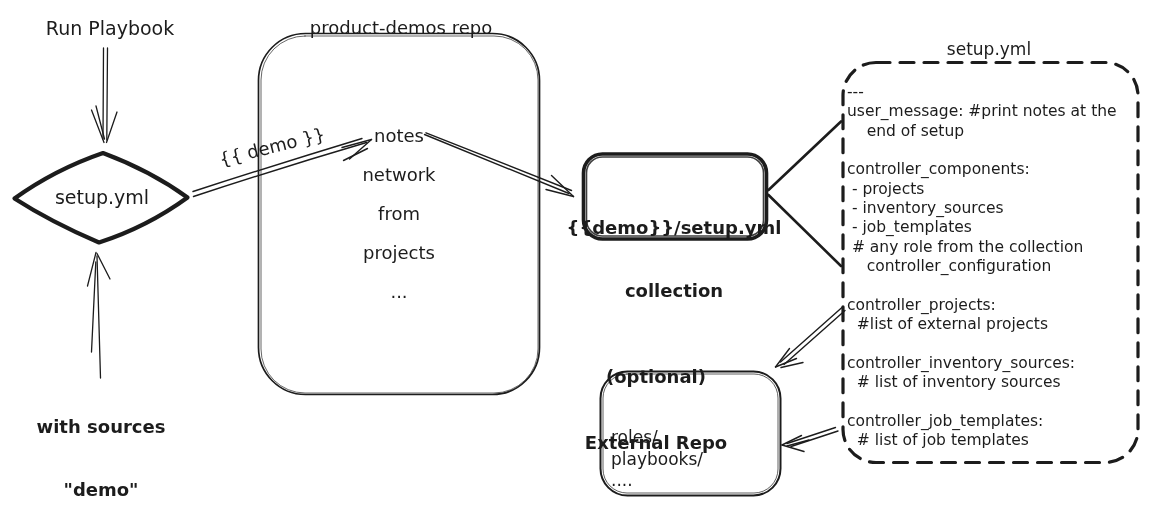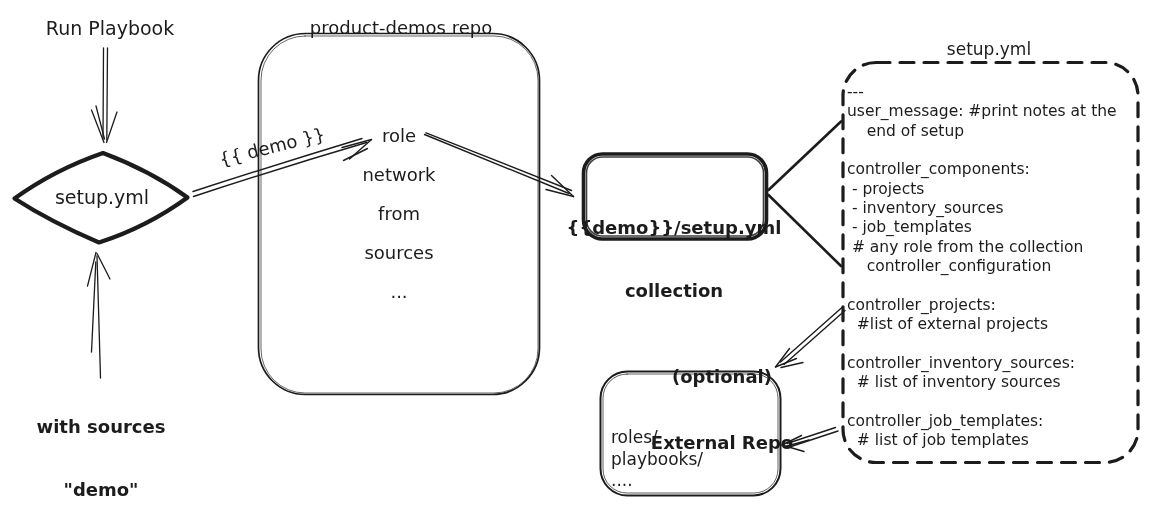--- a/index.html
+++ b/index.html
@@ -21,21 +21,21 @@
   .demo-lbl{left:272px;top:136px;font-size:18px;transform:translateX(-50%) rotate(-14deg);}
   .repo-title{left:401px;top:8px;font-size:18px;margin-top:9px;}
   .repo-items{
     position:absolute;left:399px;top:124px;transform:translateX(-50%);
     display:flex;flex-direction:column;align-items:center;gap:16px;
     font-size:18px;line-height:23px;
   }
   .vars-lbl{left:674px;top:175px;font-size:18px;line-height:21px;}
   .setup-title{left:989px;top:39px;font-size:17px;}
   .setup-content{left:847px;top:83px;font-size:15.5px;line-height:19.35px;}
-  .ext-lbl{left:722px;top:322px;font-size:18px;line-height:22px;}
+  .ext-lbl{left:656px;top:322px;font-size:18px;line-height:22px;}
   .ext-content{left:611px;top:401px;font-size:17px;line-height:21.5px;margin-top:26px;}
   .blk{display:block;font-weight:bold;}
 </style>
 </head>
 <body>
 
 <div id="stage">
 
   <svg id="sketch" width="1151" height="505" viewBox="0 0 1151 505">
 
@@ -121,24 +121,24 @@
   <div class="lbl ctr withvar-lbl">
     <span class="blk">with sources</span>
     <span class="blk">"demo"</span>
   </div>
 
   <div class="lbl demo-lbl">{{ demo }}</div>
 
   <div class="lbl ctr repo-title">product-demos repo</div>
 
   <div class="repo-items">
-    <span>role</span>
+    <span>notes</span>
     <span>network</span>
     <span>from</span>
-    <span>sources</span>
+    <span>projects</span>
     <span>...</span>
   </div>
 
   <div class="lbl ctr vars-lbl">
     <span class="blk">{{demo}}/setup.yml</span>
     <span class="blk">collection</span>
   </div>
 
   <div class="lbl ctr setup-title">setup.yml</div>
 

